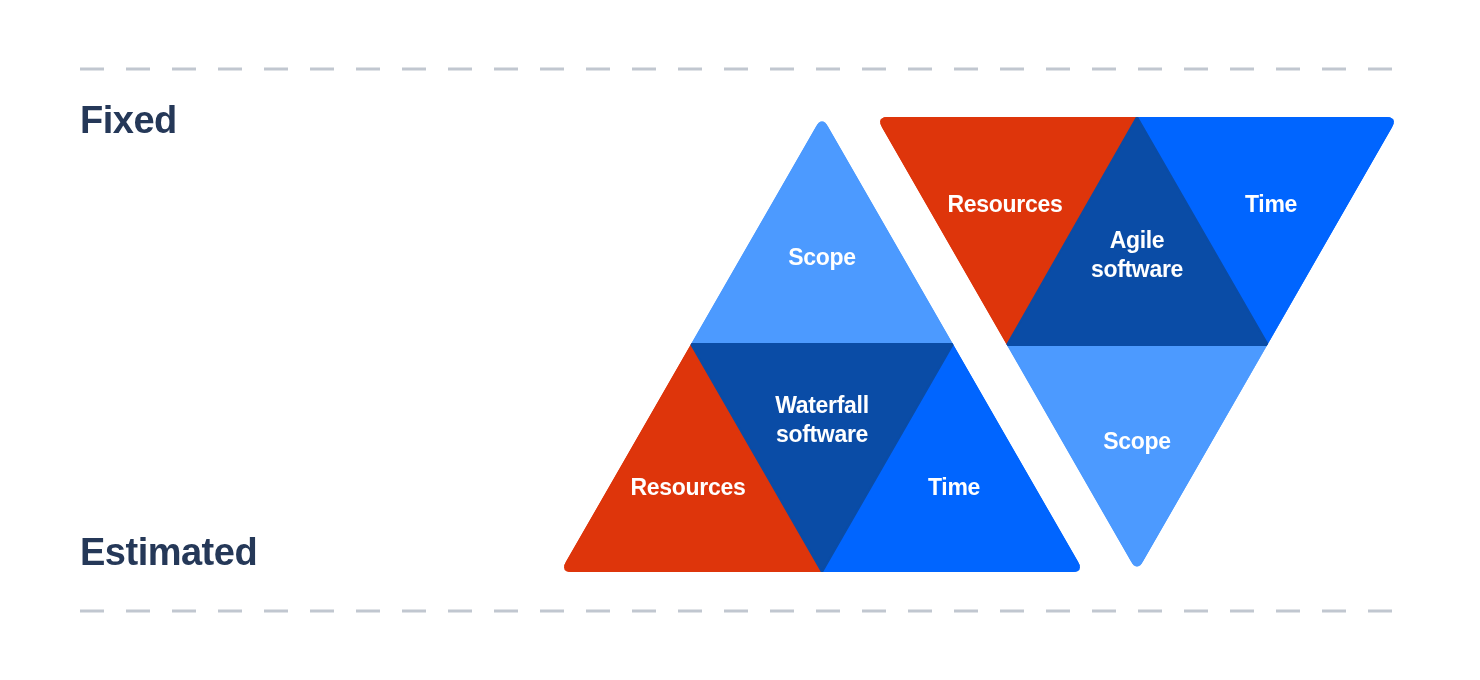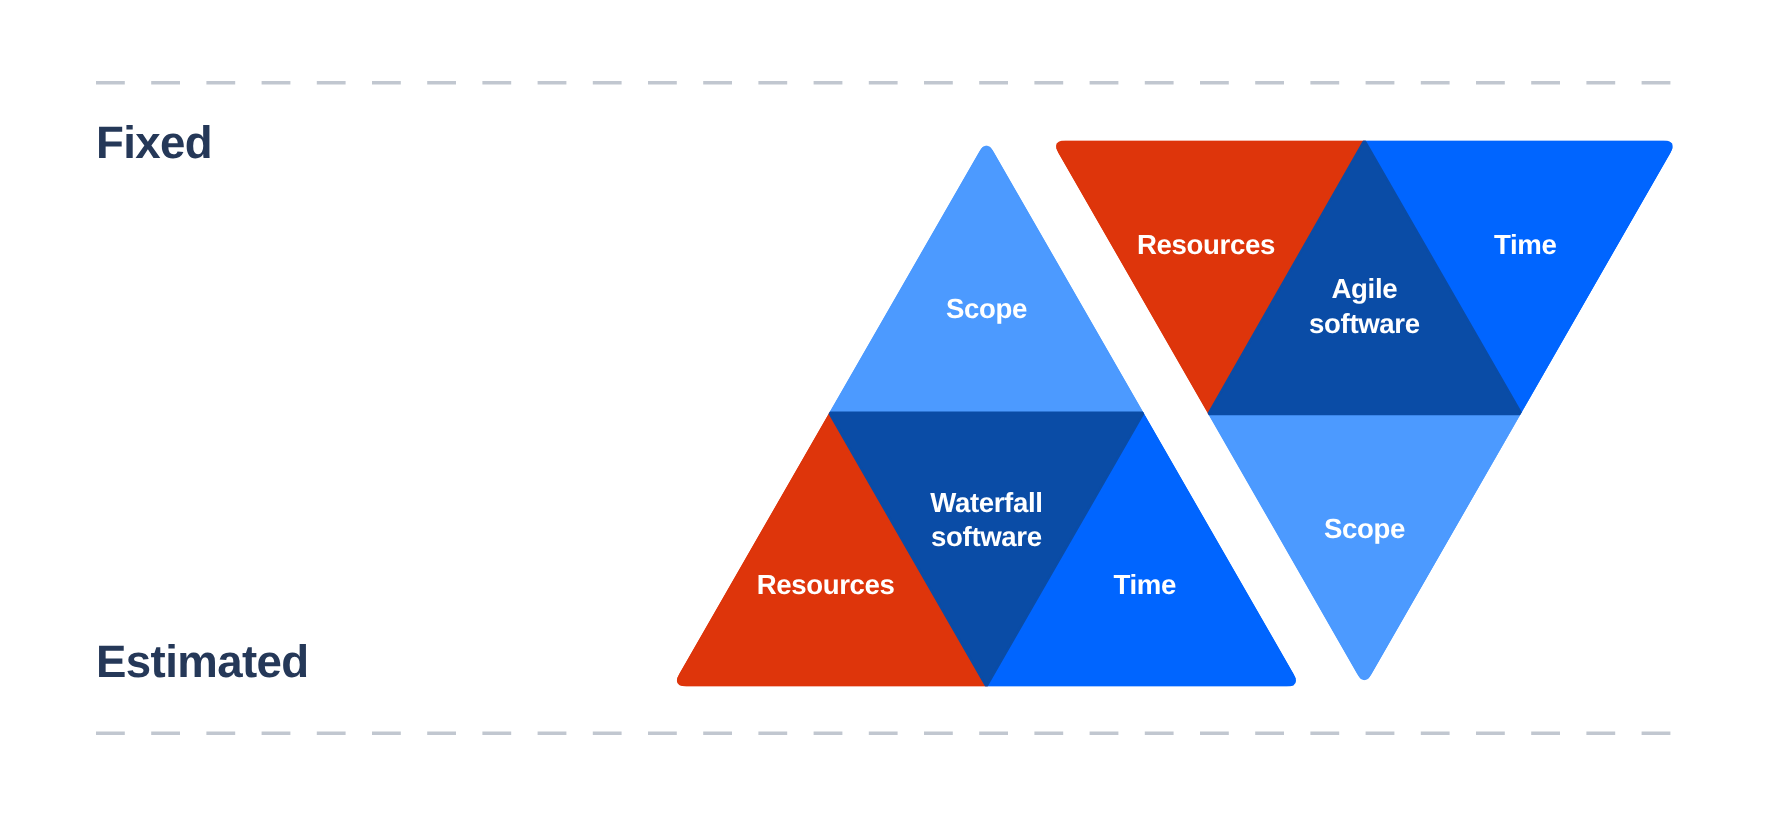--- a/index.html
+++ b/index.html
@@ -69,21 +69,21 @@
       <polygon points="1137,117 1007,345 1268,345" stroke-width="2" fill="#0A4CA6" stroke="#0A4CA6"></polygon>
     </g>
   </svg>
 
   <div class="axis-label fixed">Fixed</div>
   <div class="axis-label estimated">Estimated</div>
 
   <div class="tri-label" style="left:822px; top:257px;">Scope</div>
   <div class="tri-label" style="left:688px; top:487px;">Resources</div>
   <div class="tri-label" style="left:954px; top:487px;">Time</div>
-  <div class="tri-label" style="left:822px; top:433px;">
+  <div class="tri-label" style="left:822px; top:420px;">
     <span>Waterfall</span>
     <span>software</span>
   </div>
 
   <div class="tri-label" style="left:1005px; top:204px;">Resources</div>
   <div class="tri-label" style="left:1271px; top:204px;">Time</div>
   <div class="tri-label" style="left:1137px; top:255px;">
     <span>Agile</span>
     <span>software</span>
   </div>

